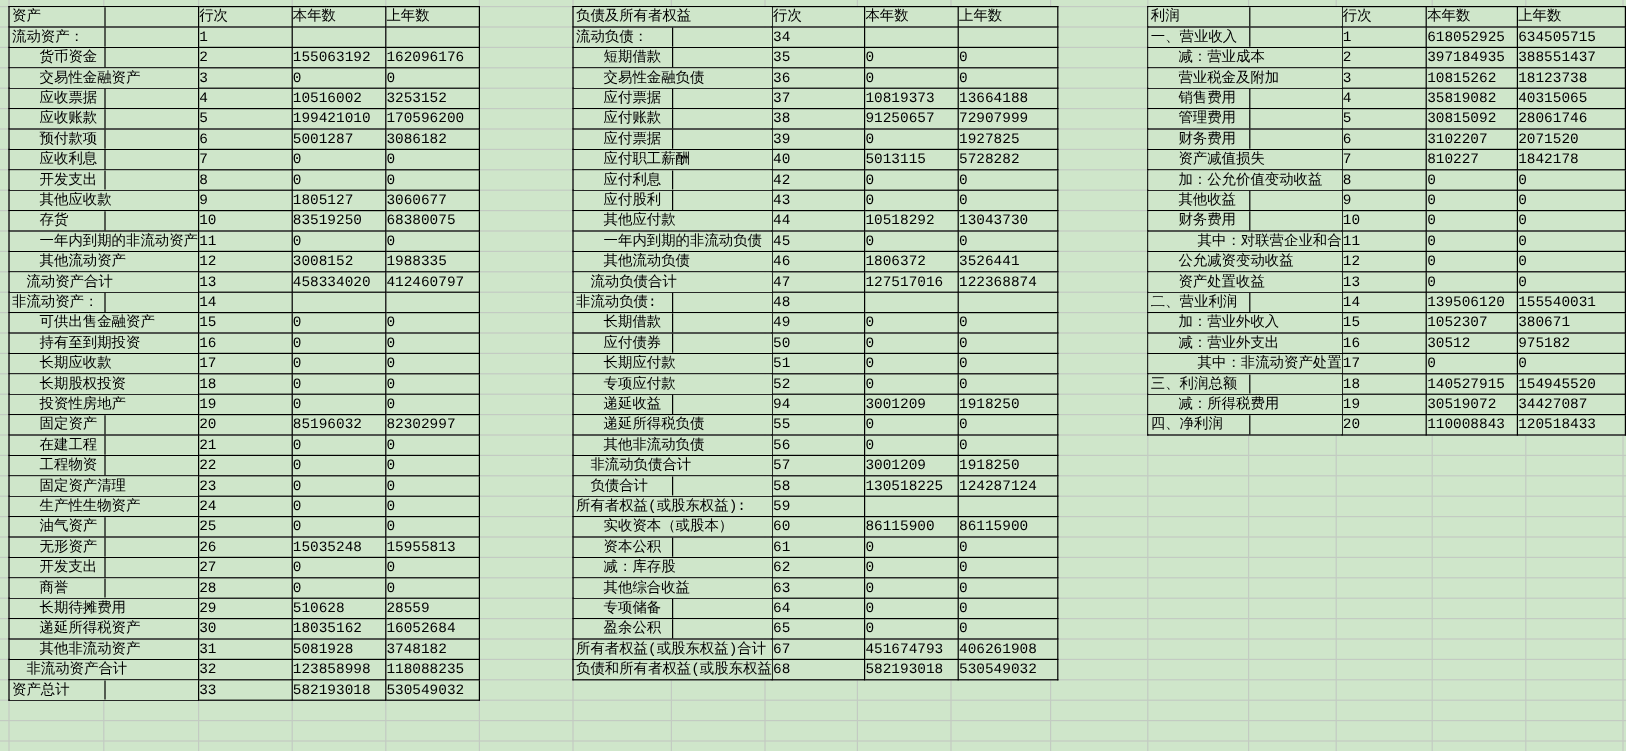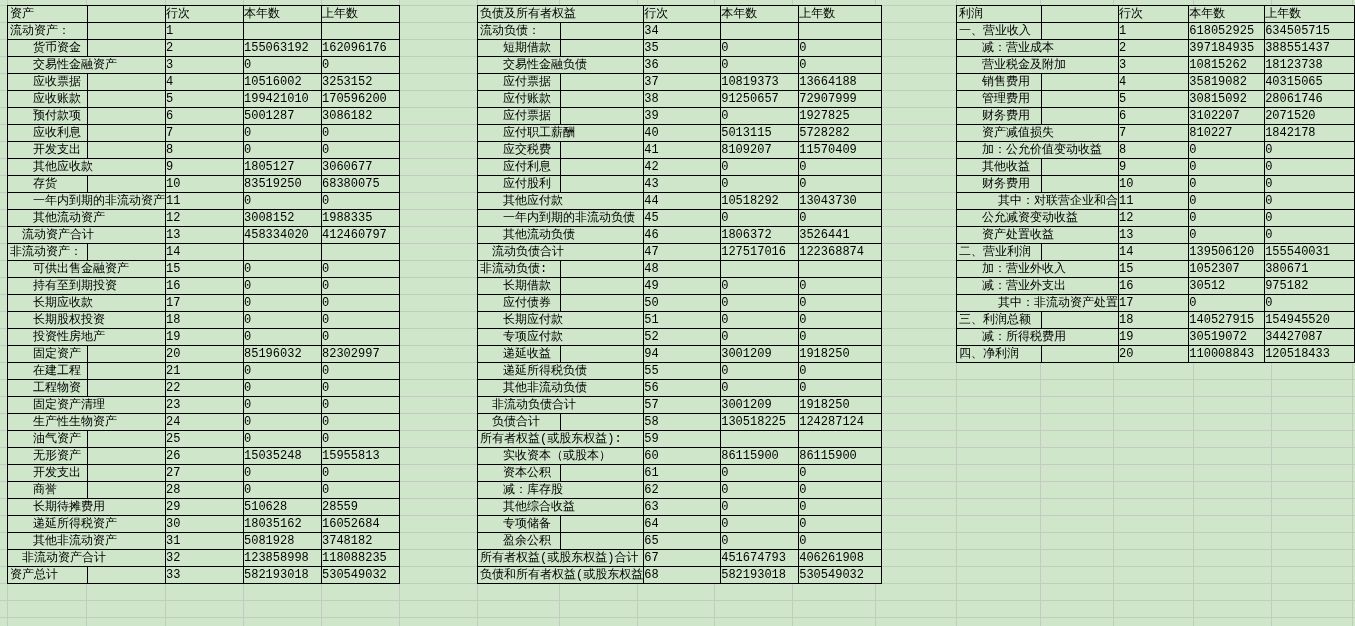--- a/index.html
+++ b/index.html
@@ -370,26 +370,20 @@
           <td class="c-num">0</td>
           <td class="c-num">1927825</td>
         </tr>
         <tr>
           <td class="c-label"><span class="lbl ind-2">应付职工薪酬</span></td>
           <td class="c-line">40</td>
           <td class="c-num">5013115</td>
           <td class="c-num">5728282</td>
         </tr>
         <tr>
-          <td class="c-label"><span class="lbl ind-2">应交税费</span><i class="divider" style="left: 82px;"></i></td>
-          <td class="c-line">41</td>
-          <td class="c-num">8109207</td>
-          <td class="c-num">11570409</td>
-        </tr>
-        <tr>
           <td class="c-label"><span class="lbl ind-2">应付利息</span><i class="divider" style="left: 82px;"></i></td>
           <td class="c-line">42</td>
           <td class="c-num">0</td>
           <td class="c-num">0</td>
         </tr>
         <tr>
           <td class="c-label"><span class="lbl ind-2">应付股利</span><i class="divider" style="left: 82px;"></i></td>
           <td class="c-line">43</td>
           <td class="c-num">0</td>
           <td class="c-num">0</td>

